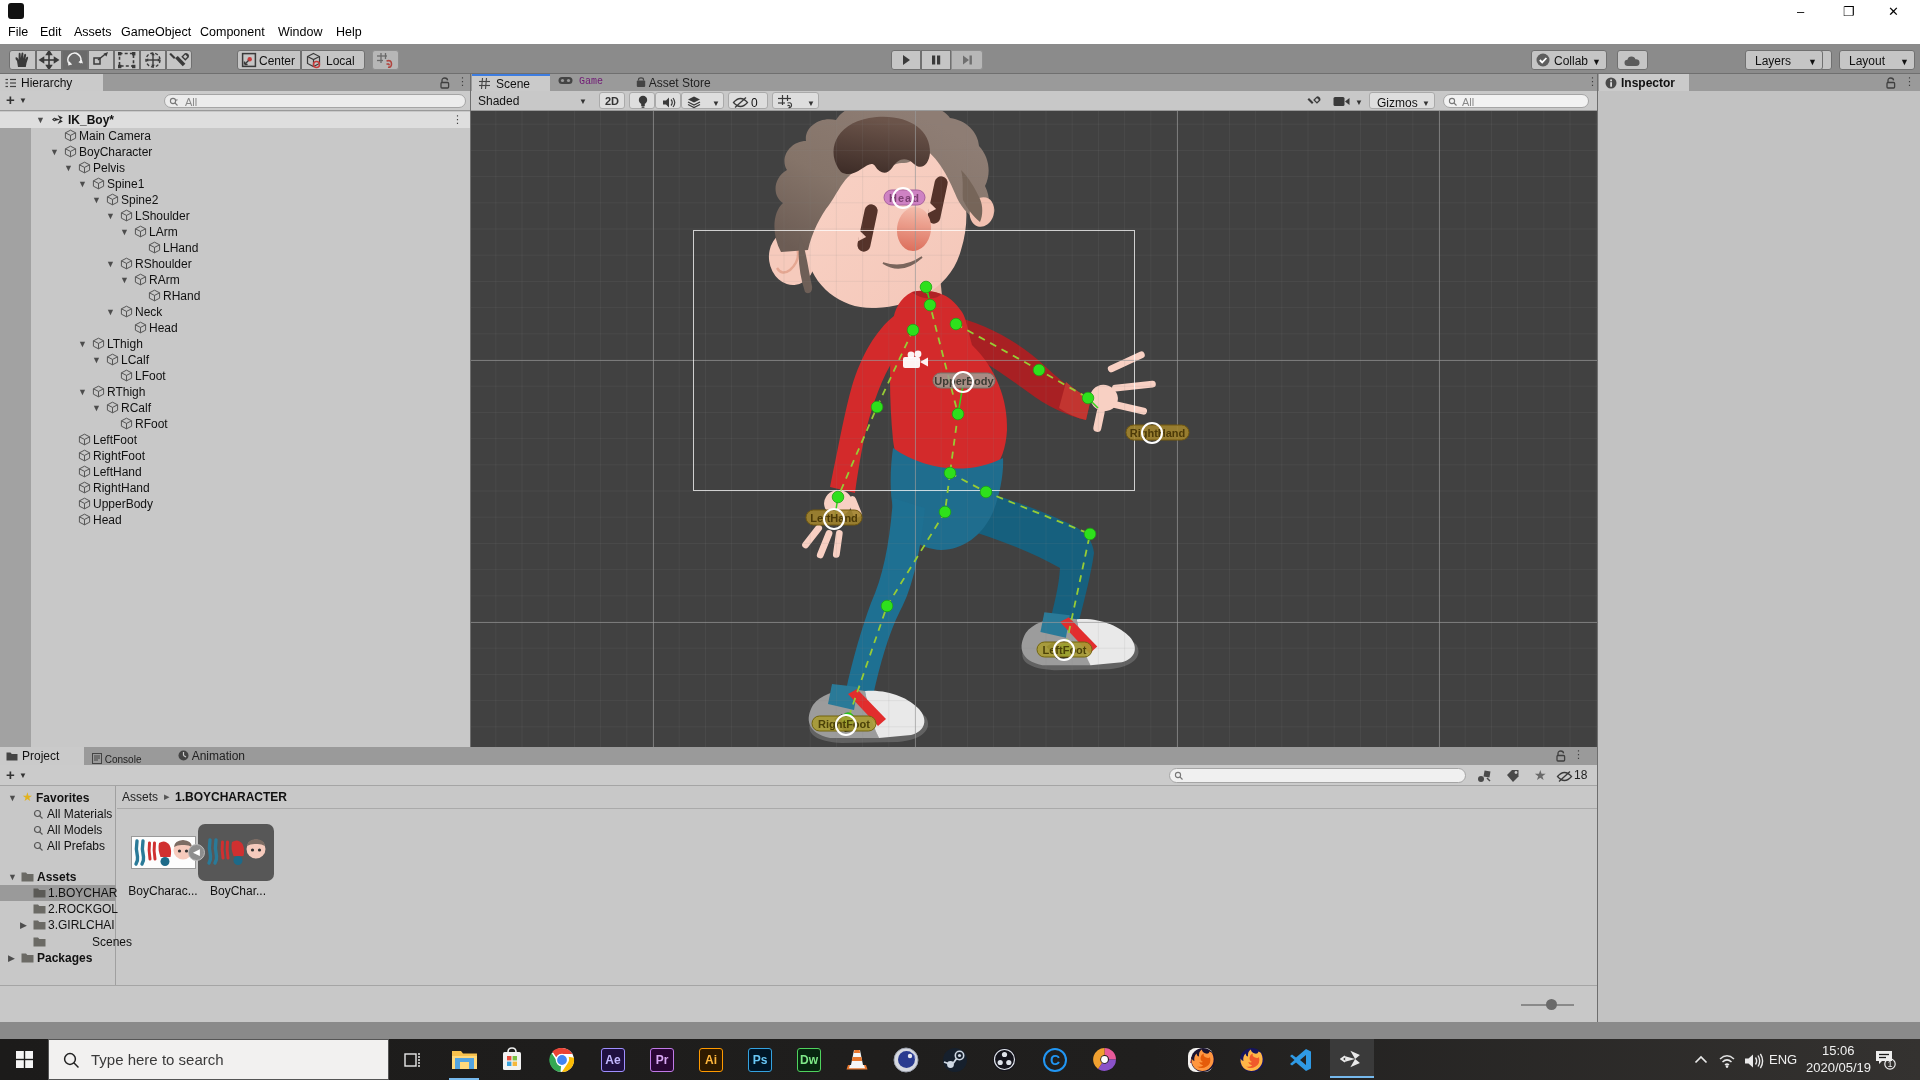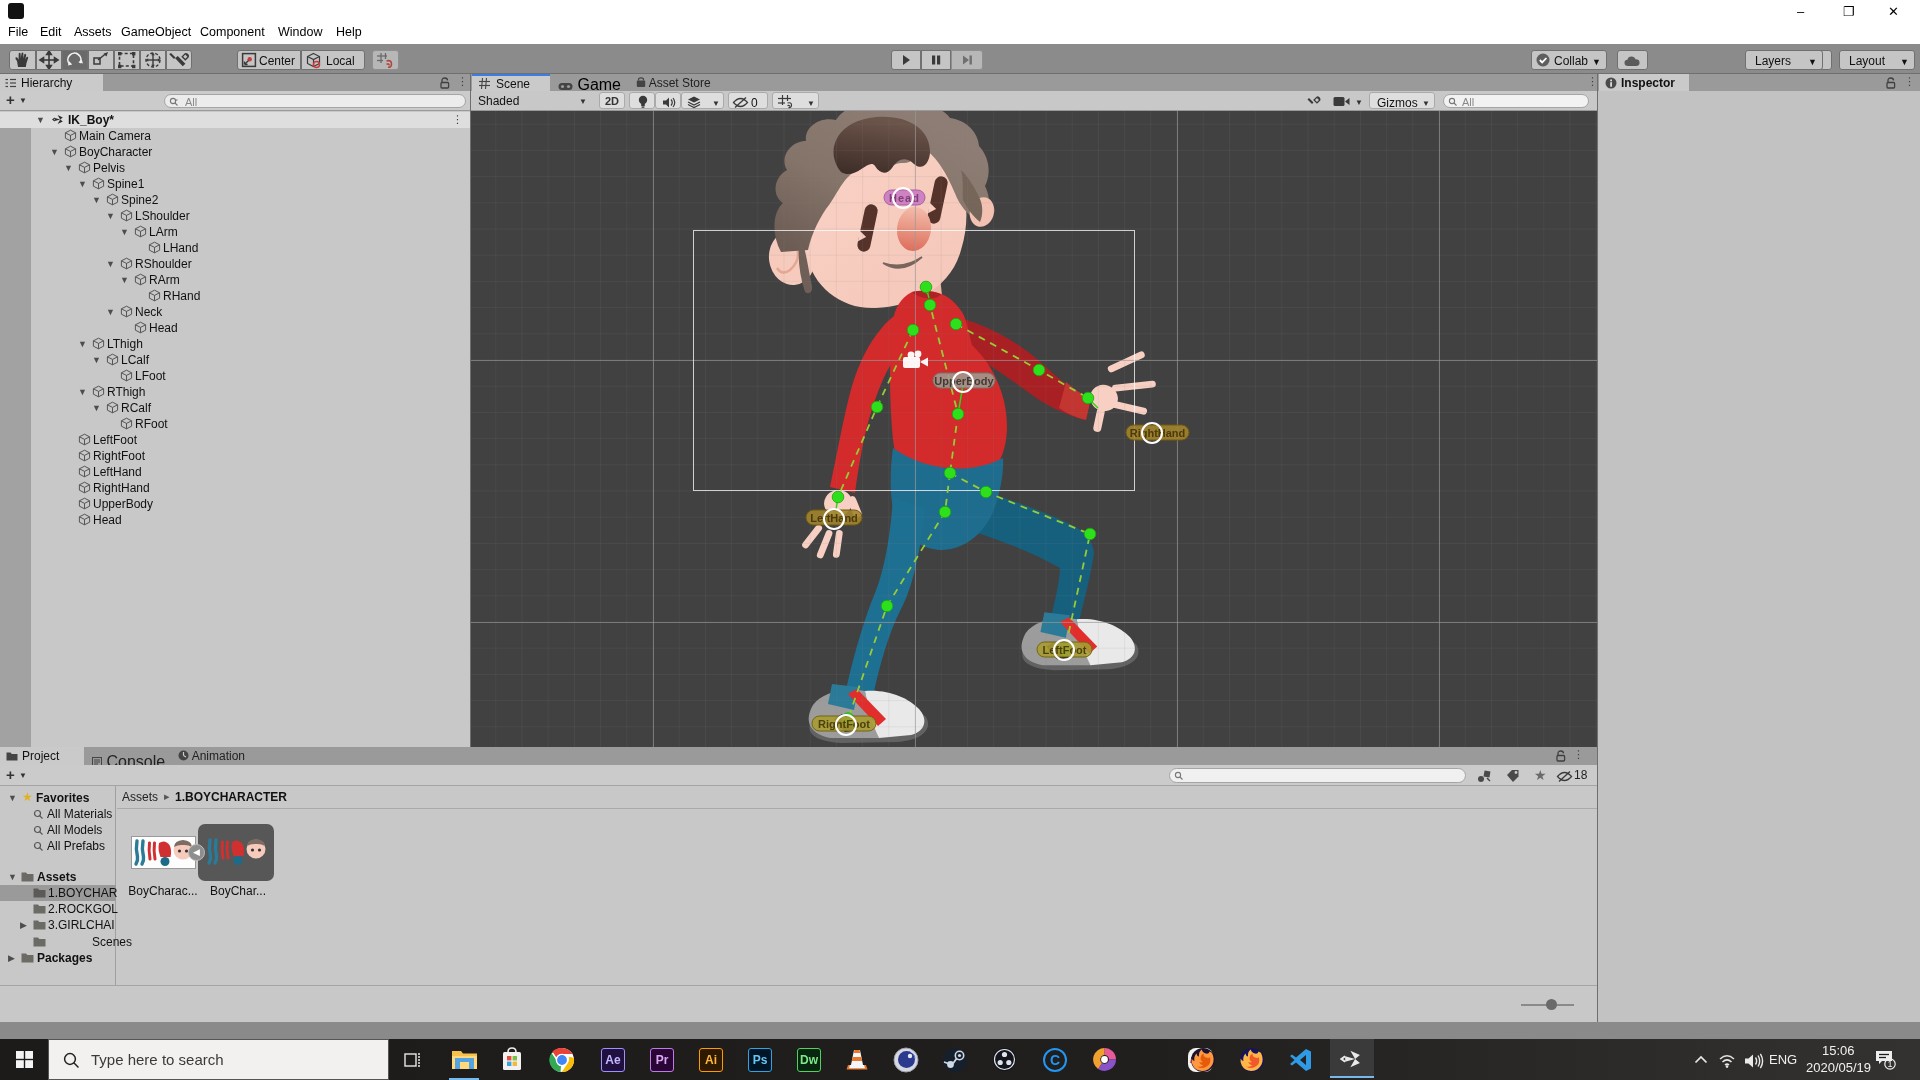--- a/index.html
+++ b/index.html
@@ -436,21 +436,21 @@
       <svg width="11" height="11" viewBox="0 0 11 11" style="position:absolute; left:7px; top:2px;">
           <g stroke="#444" stroke-width="1.1" fill="none">
             <line x1="3.5" y1="0" x2="2.5" y2="11"></line>
             <line x1="7.5" y1="0" x2="6.5" y2="11"></line>
             <line x1="0" y1="3.5" x2="11" y2="3.5"></line>
             <line x1="0" y1="7.5" x2="11" y2="7.5"></line>
           </g>
         </svg>
       <span style="position:absolute; left:24px; top:1px;">Scene</span>
     </div>
-    <span style="position:absolute; left:87px; top:2px; font-size:16px; color:#000000;">
+    <span style="position:absolute; left:87px; top:2px; font-size:10px; color:#701a75;font-family:Liberation Mono, monospace;">
       <svg width="15" height="9" viewBox="0 0 15 9" style="vertical-align:-1px;">
           <rect x="0.5" y="1" width="14" height="7" rx="3.5" fill="#444"></rect>
           <circle cx="4.5" cy="4.5" r="1.6" fill="#9a9a9a"></circle>
           <circle cx="10.5" cy="4.5" r="1.6" fill="#9a9a9a"></circle>
         </svg>
       Game</span>
     <span style="position:absolute; left:165px; top:2px; font-size:12px; color:#222;">
       <svg width="10" height="11" viewBox="0 0 10 11" style="vertical-align:-1px;">
           <path d="M2.5 3.5 L2.5 2.5 Q2.5 0.8 5 0.8 Q7.5 0.8 7.5 2.5 L7.5 3.5" fill="none" stroke="#444" stroke-width="1.2"></path>
           <rect x="0.8" y="3.5" width="8.4" height="6.5" rx="1" fill="#444"></rect>
@@ -807,21 +807,21 @@
   </div>
   <div class="panelbody abs" style="left:1598px; top:91px; width:322px; height:931px; background:#c2c2c2;"></div>
 
   <div class="tabbar abs" style="left:0; top:747px; width:1597px; height:18px;">
     <div class="tab" style="left:0; width:84px; height:18px;">
       <svg width="12" height="10" viewBox="0 0 12 10" style="position:absolute; left:6px; top:4px;">
           <path d="M0.5 1.5 L4.5 1.5 L5.8 3 L11.5 3 L11.5 9.5 L0.5 9.5 Z" fill="#444"></path>
         </svg>
       <span style="position:absolute; left:22px; top:2px;">Project</span>
     </div>
-    <span style="position:absolute; left:92px; top:6px; font-size:16px; color:#222;">
+    <span style="position:absolute; left:92px; top:6px; font-size:10px; color:#222;">
       <svg width="10" height="11" viewBox="0 0 10 11" style="vertical-align:-1px;">
           <rect x="0.5" y="0.5" width="9" height="10" fill="none" stroke="#444"></rect>
           <line x1="2" y1="3" x2="8" y2="3" stroke="#444"></line>
           <line x1="2" y1="5" x2="8" y2="5" stroke="#444"></line>
           <line x1="2" y1="7" x2="6" y2="7" stroke="#444"></line>
         </svg>
       Console</span>
     <span style="position:absolute; left:178px; top:2px; font-size:12px; color:#222;">
       <svg width="11" height="11" viewBox="0 0 11 11" style="vertical-align:-1px;">
           <circle cx="5.5" cy="5.5" r="5" fill="#444"></circle>

